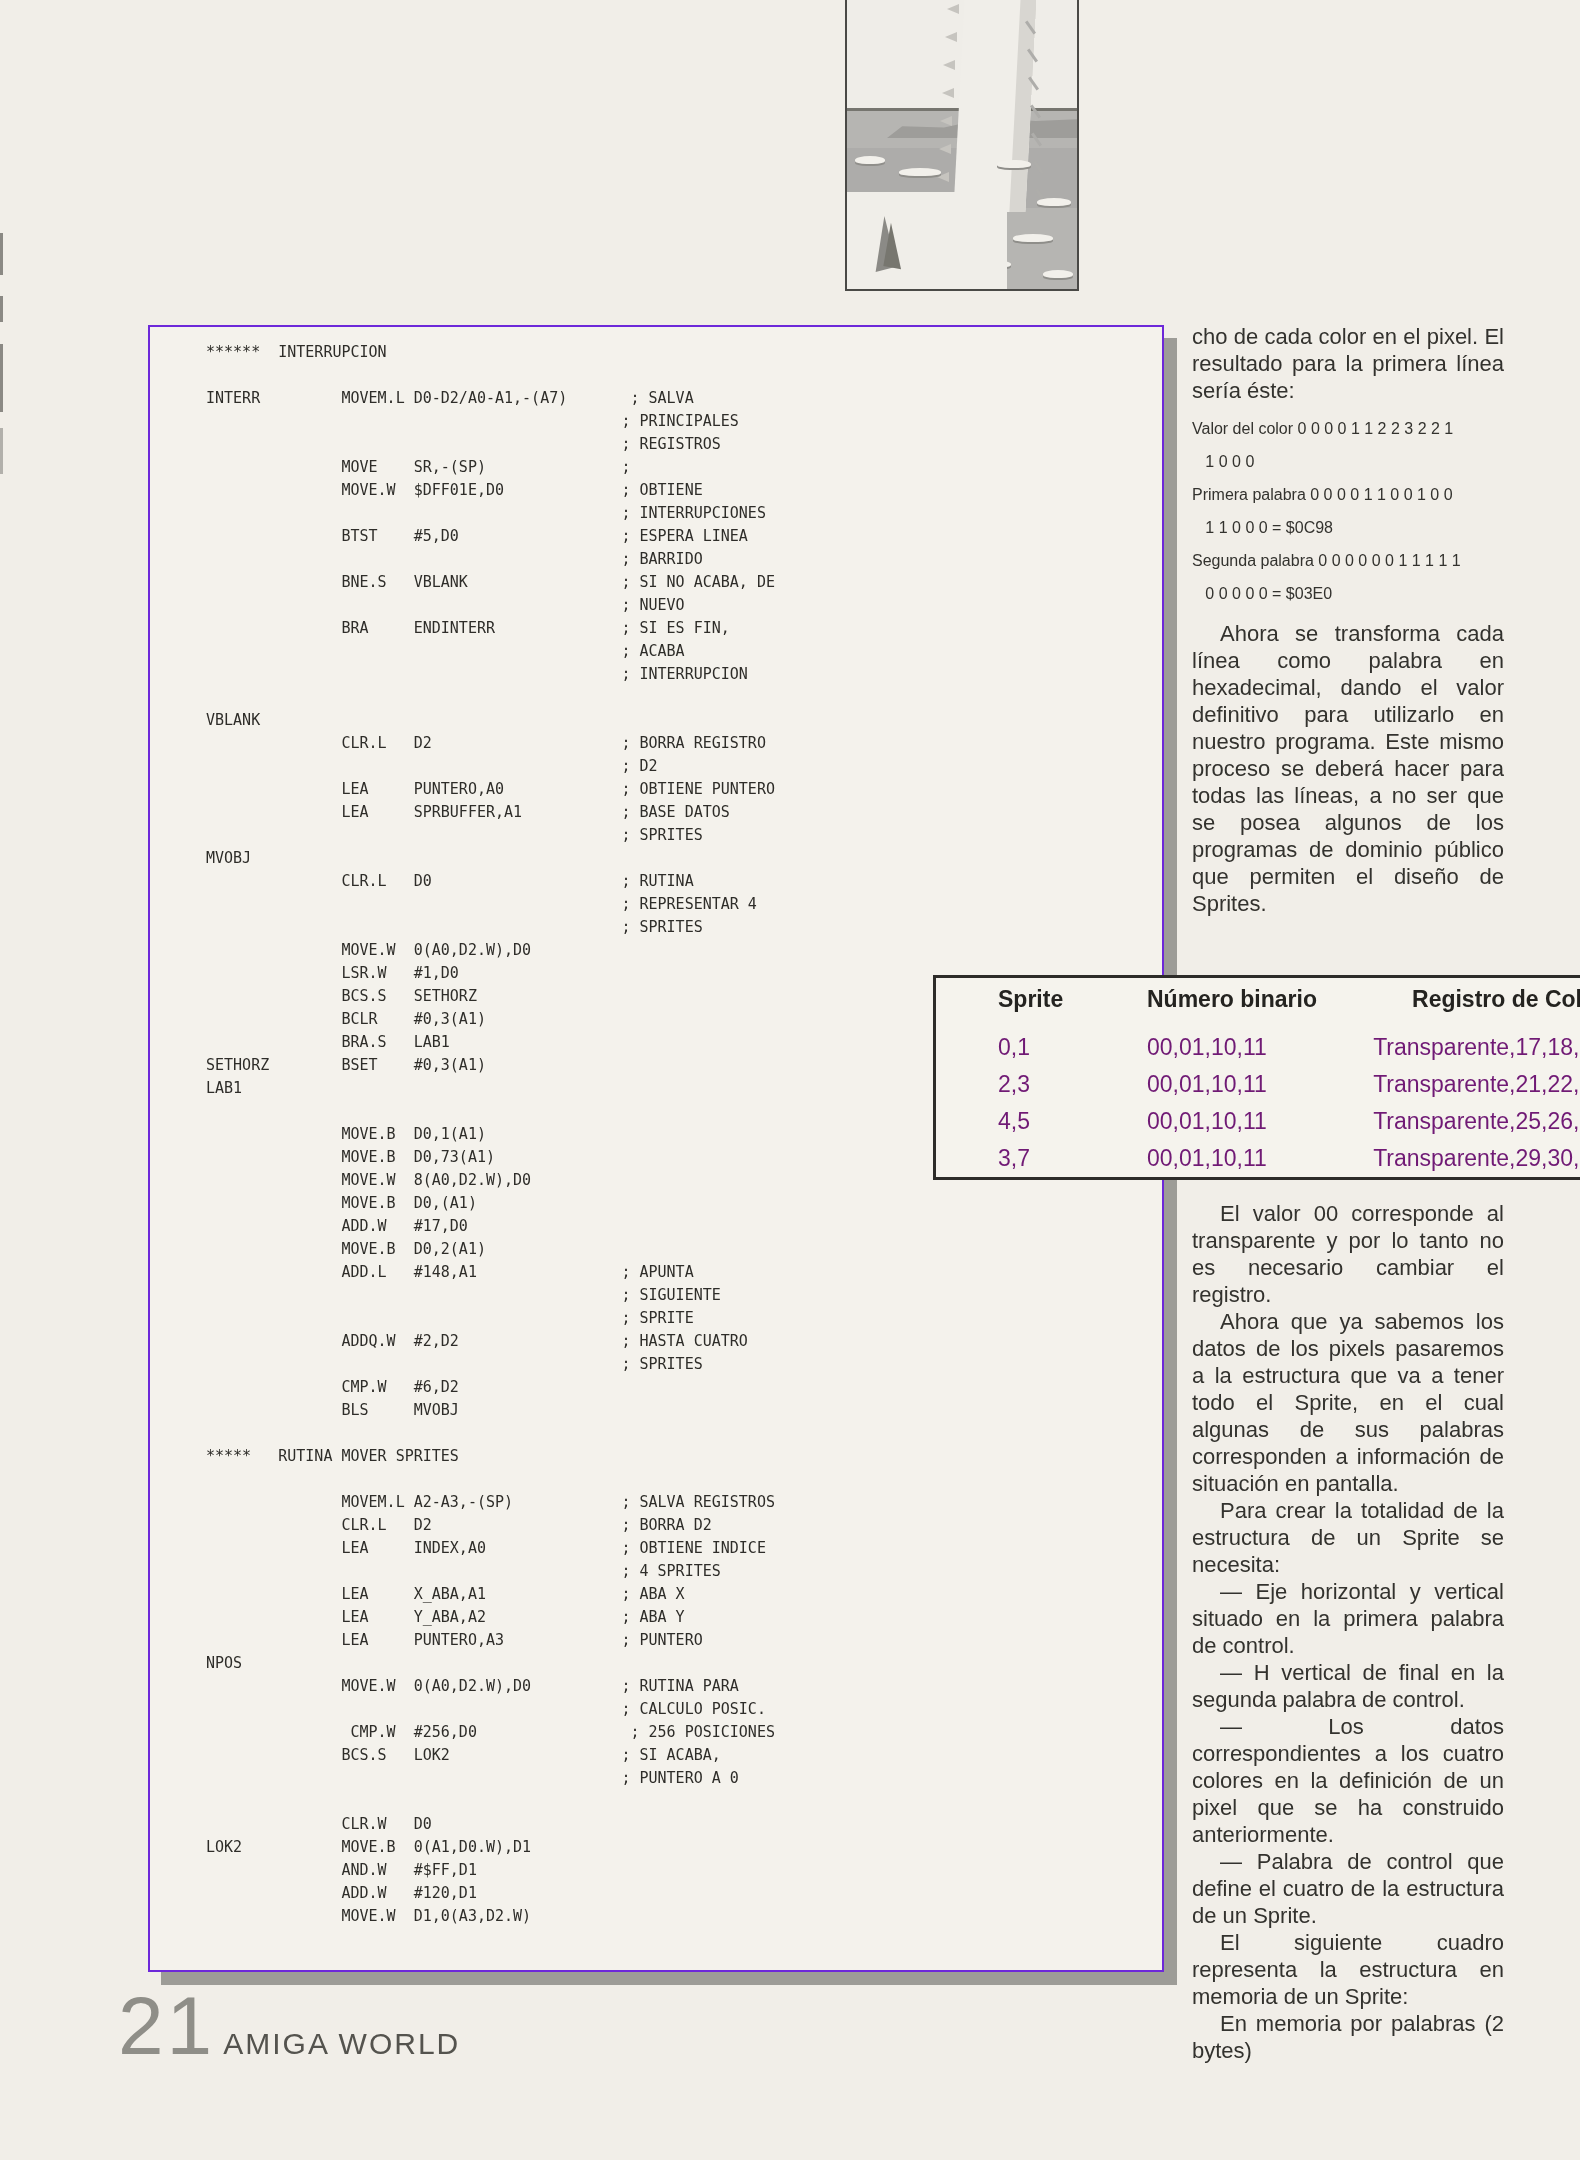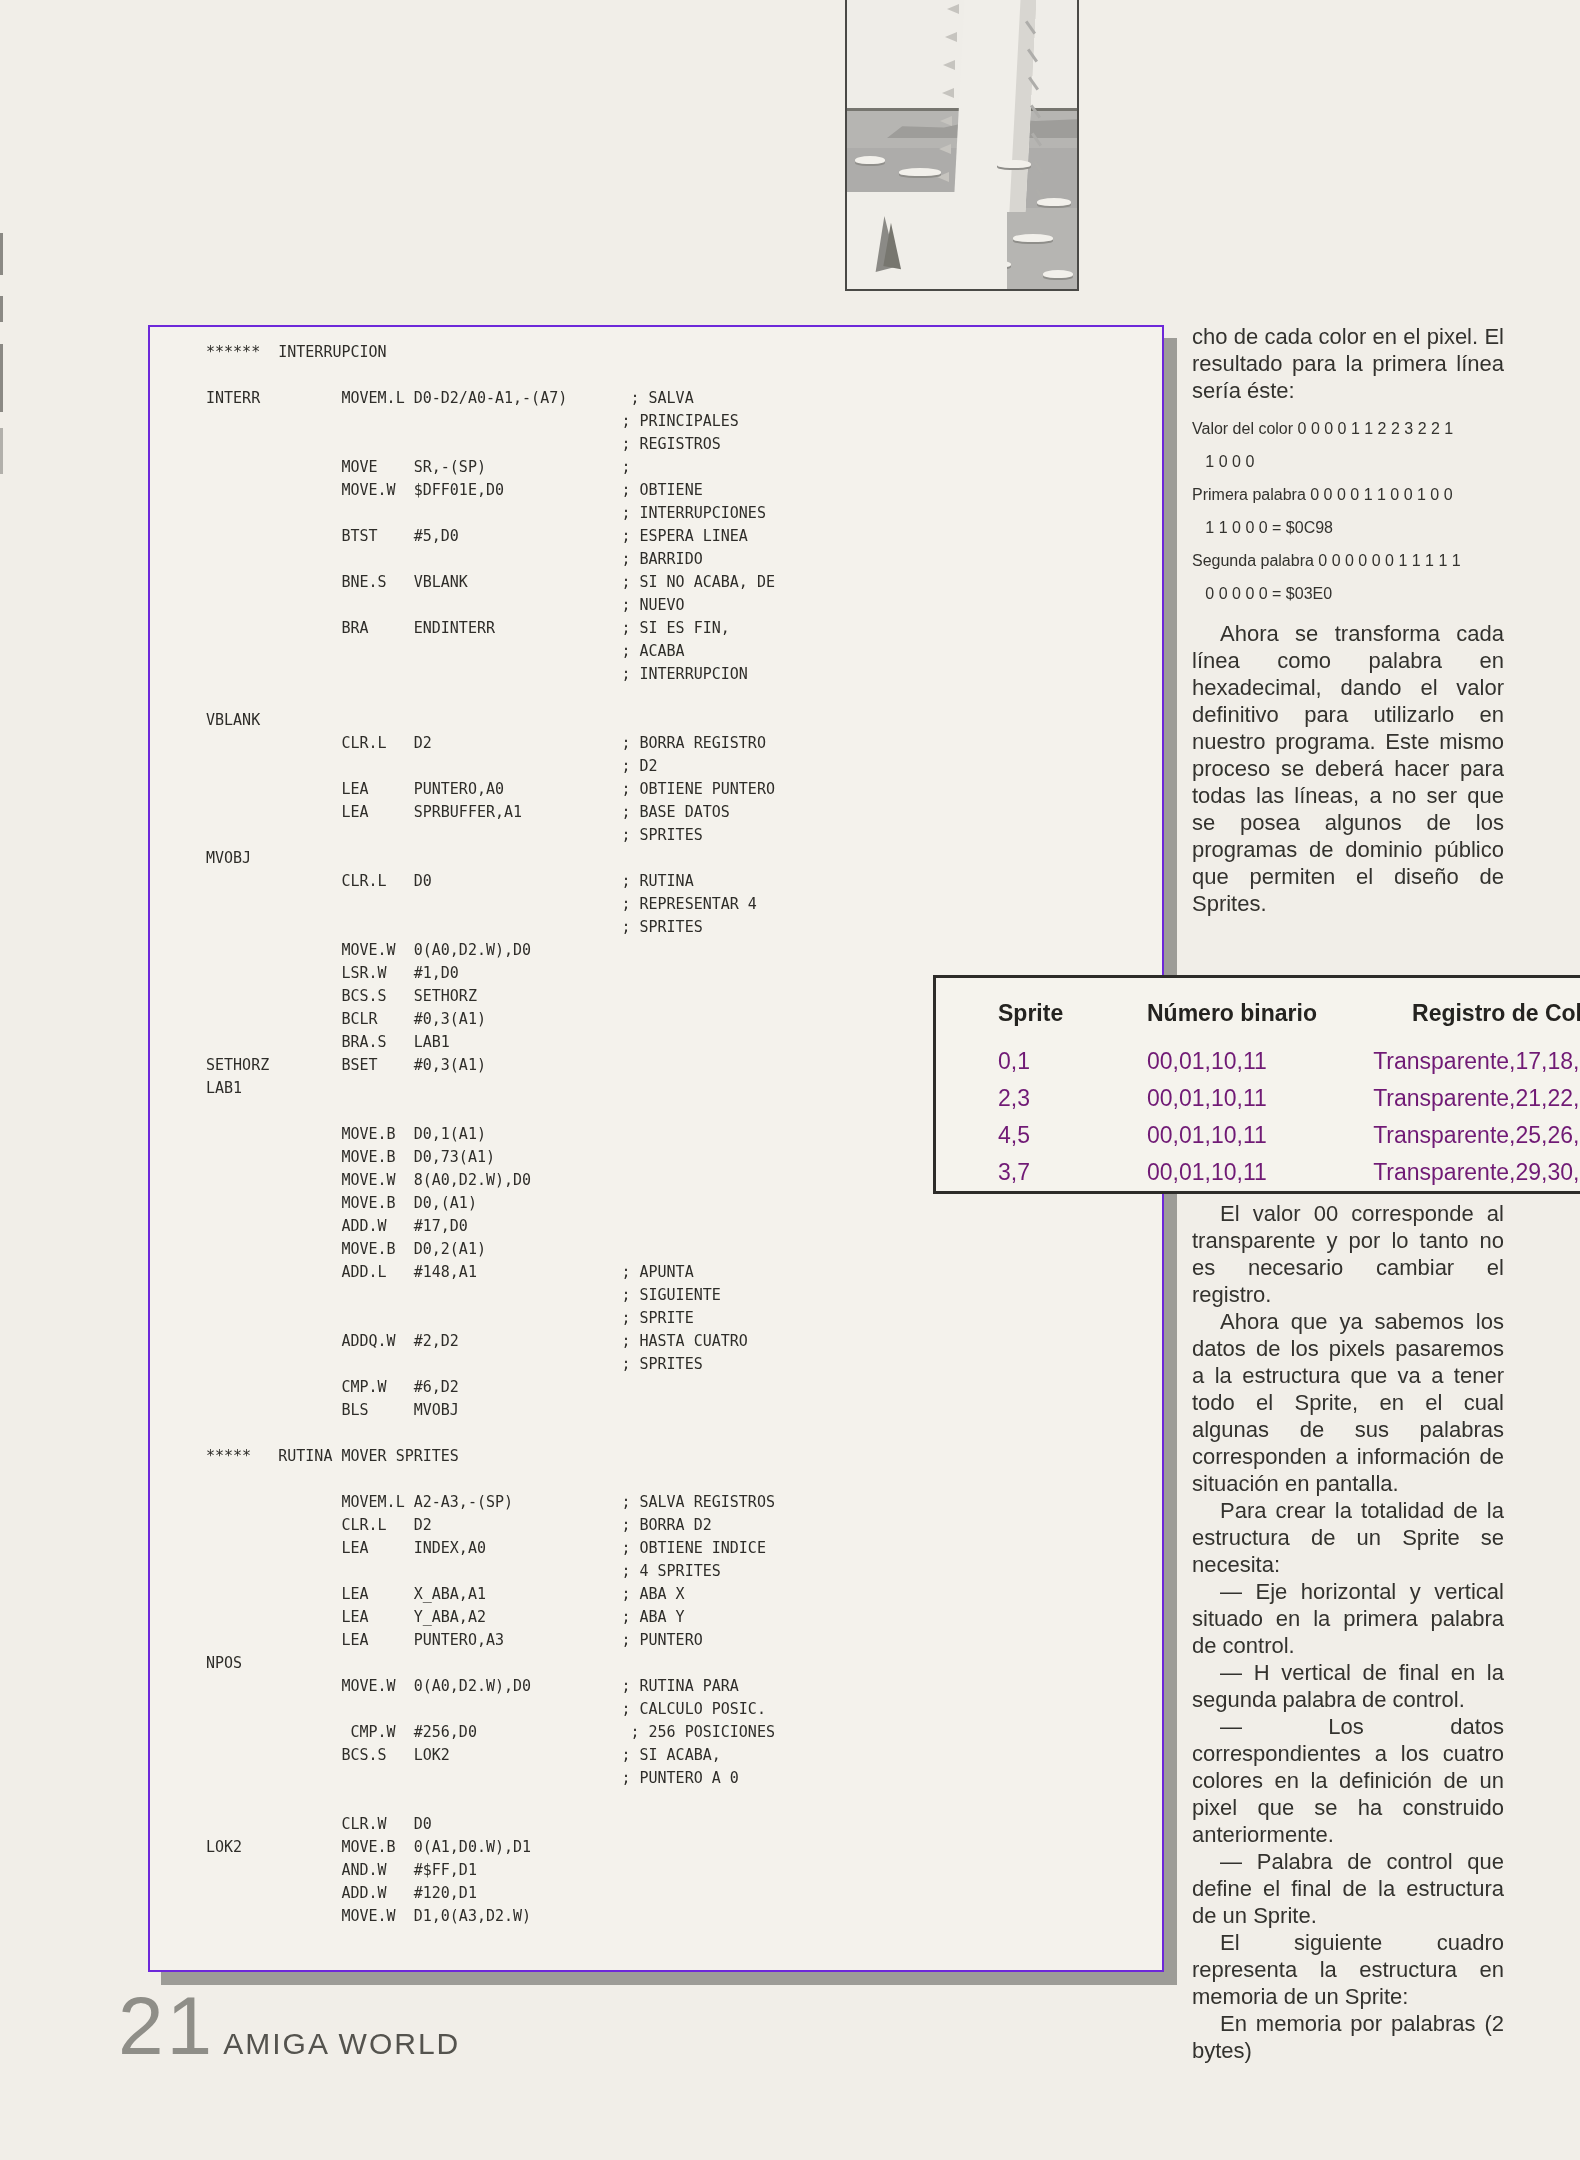--- a/index.html
+++ b/index.html
@@ -59,21 +59,21 @@
     white-space:pre-wrap;
   }
   
   .sprite-table{
     position:absolute;left:933px;top:975px;width:574px;height:198px;
     background:#f5f3ed;border:3px solid #2d2c29;z-index:5;
     border-collapse:collapse;table-layout:fixed;
   }
   .sprite-table th{
     font-size:23px;font-weight:bold;color:#242320;
-    padding-top:22px;padding-bottom:16px;text-align:left;vertical-align:top;
+    padding-top:8px;padding-bottom:16px;text-align:left;vertical-align:top;
   }
   .sprite-table td{
     font-size:23px;color:#701a75;padding:1px 10px;vertical-align:top;line-height:35px;
   }
   .sprite-table .c1{width:118px;padding-left:62px;}
   .sprite-table .c2{width:205px;padding-left:30px;}
   .sprite-table .c3{width:251px;text-align:right;padding-right:32px;}
   
   .footer{position:absolute;left:118px;top:1985px;display:flex;align-items:baseline;z-index:2;}
   .pagenum{
@@ -243,21 +243,21 @@
     </tbody>
 </table>
 
 <div class="col col-bottom">
   <p class="indent">El valor 00 corresponde al transparente y por lo tanto no es necesario cambiar el registro.</p>
   <p class="indent">Ahora que ya sabemos los datos de los pixels pasaremos a la estructura que va a tener todo el Sprite, en el cual algunas de sus palabras corresponden a información de situación en pantalla.</p>
   <p class="indent">Para crear la totalidad de la estructura de un Sprite se necesita:</p>
   <p class="indent">—  Eje horizontal y vertical situado en la primera palabra de control.</p>
   <p class="indent">—  H vertical de final en la segunda palabra de control.</p>
   <p class="indent">—  Los datos correspondientes a los cuatro colores en la definición de un pixel que se ha construido anteriormente.</p>
-  <p class="indent">—  Palabra de control que define el final de la estructura de un Sprite.</p>
+  <p class="indent">—  Palabra de control que define el cuatro de la estructura de un Sprite.</p>
   <p class="indent">El siguiente cuadro representa la estructura en memoria de un Sprite:</p>
   <p class="indent">En memoria por palabras (2 bytes)</p>
 </div>
 
 <div class="footer">
   <span class="pagenum">21</span>
   <span class="mag">AMIGA WORLD</span>
 </div>
 
 </body></html>

